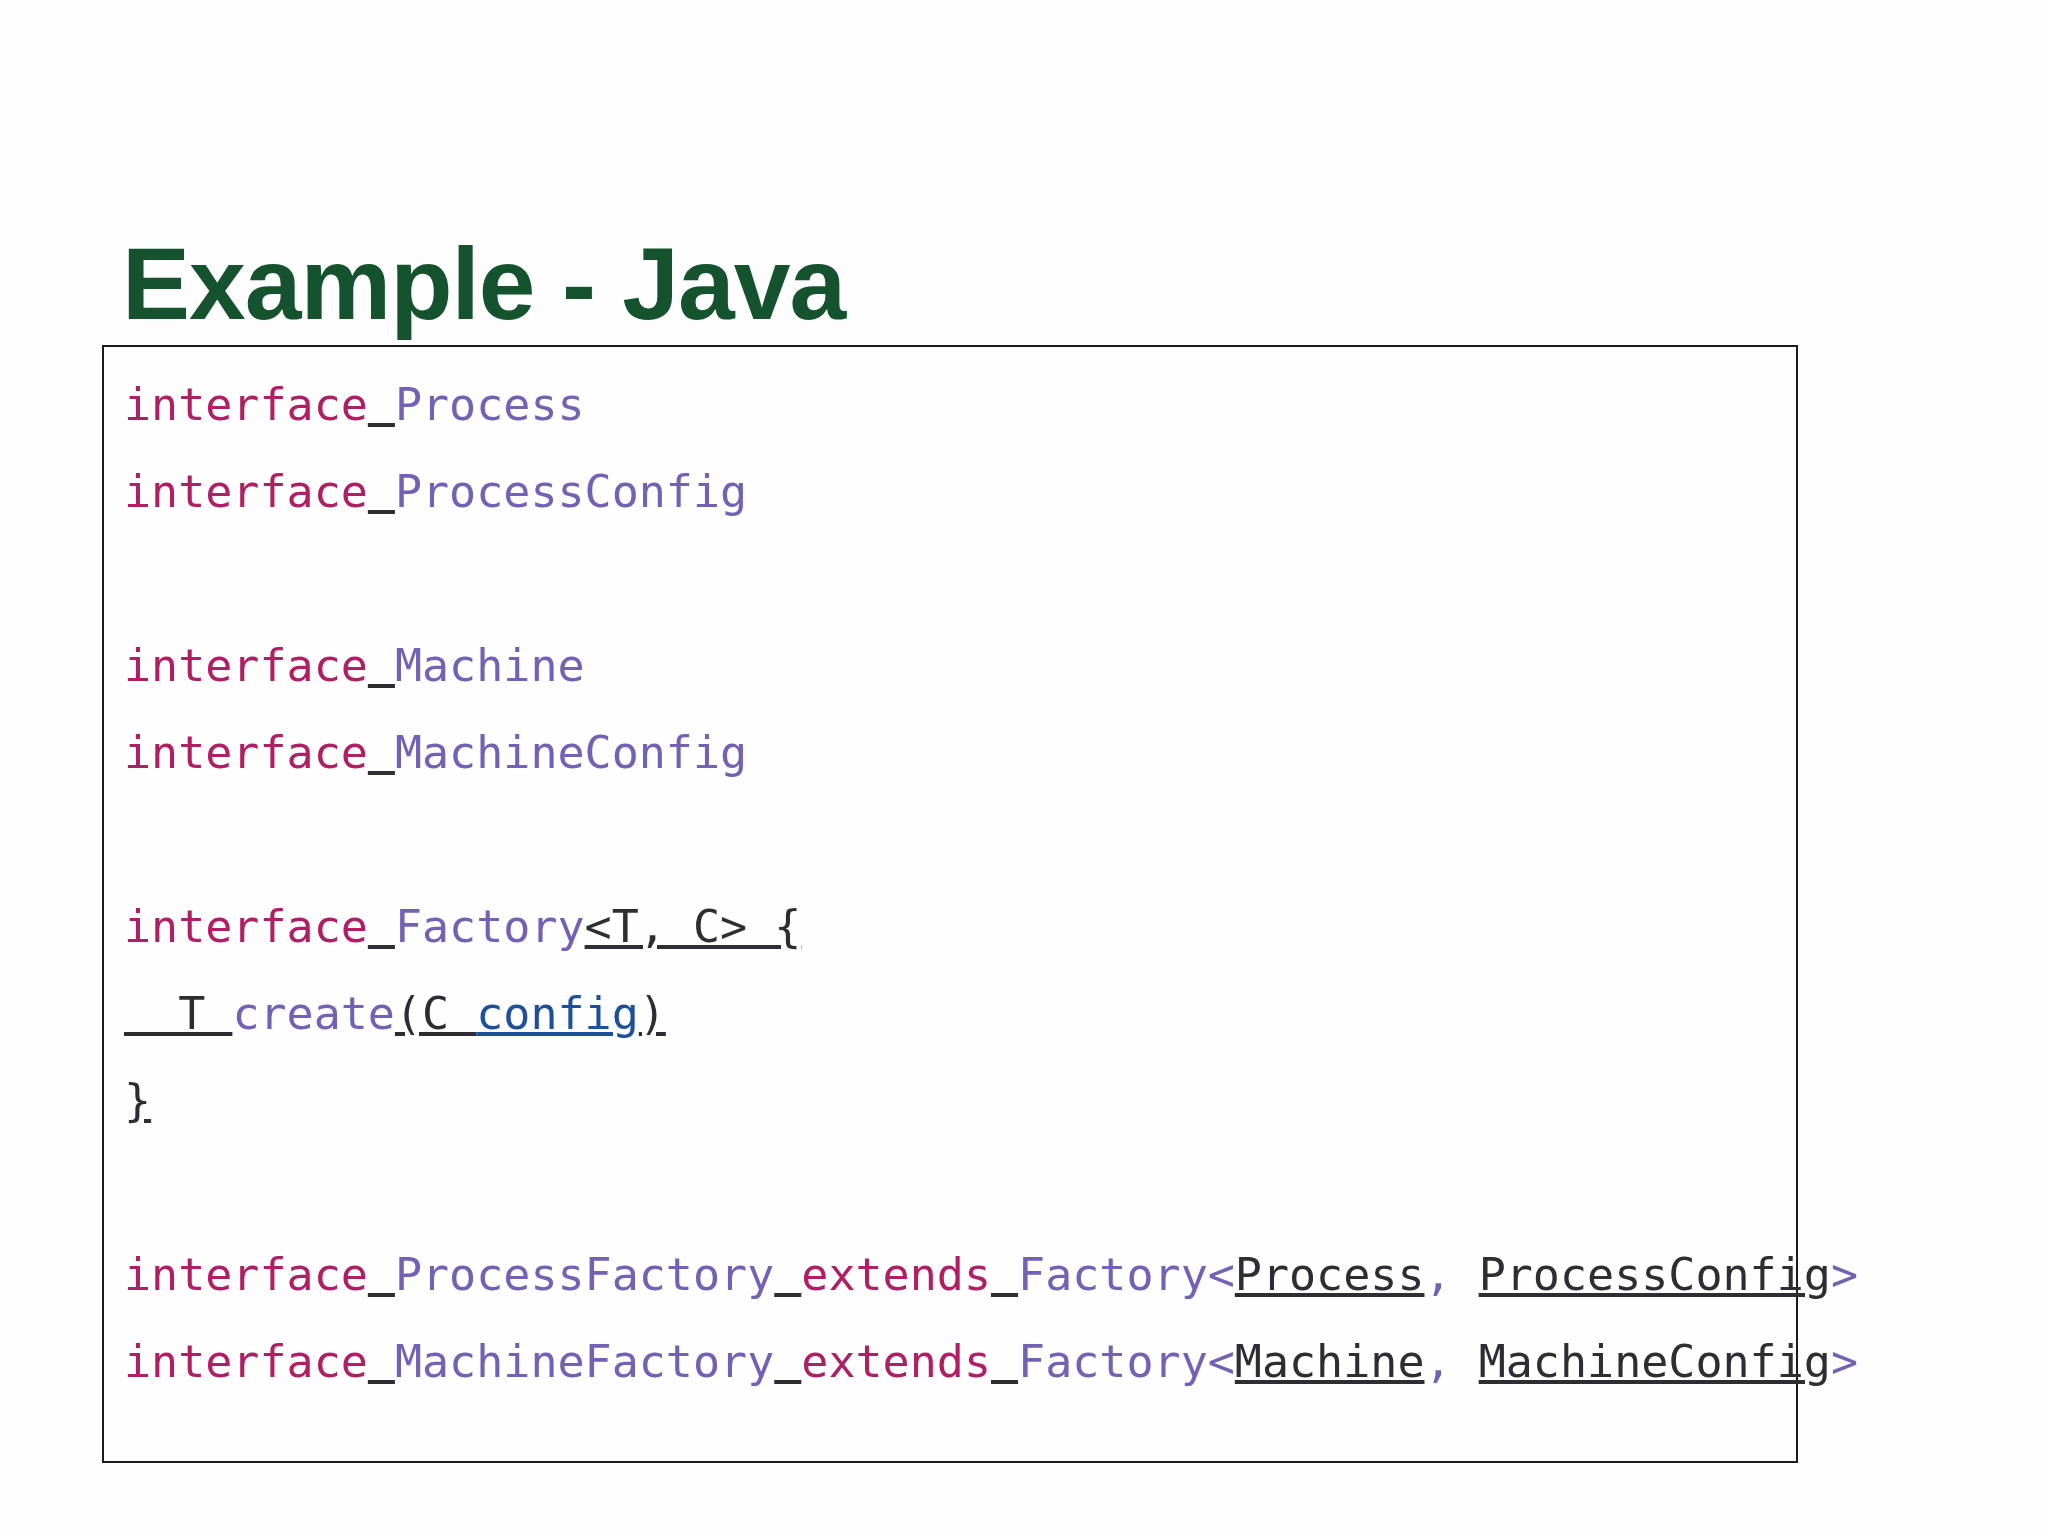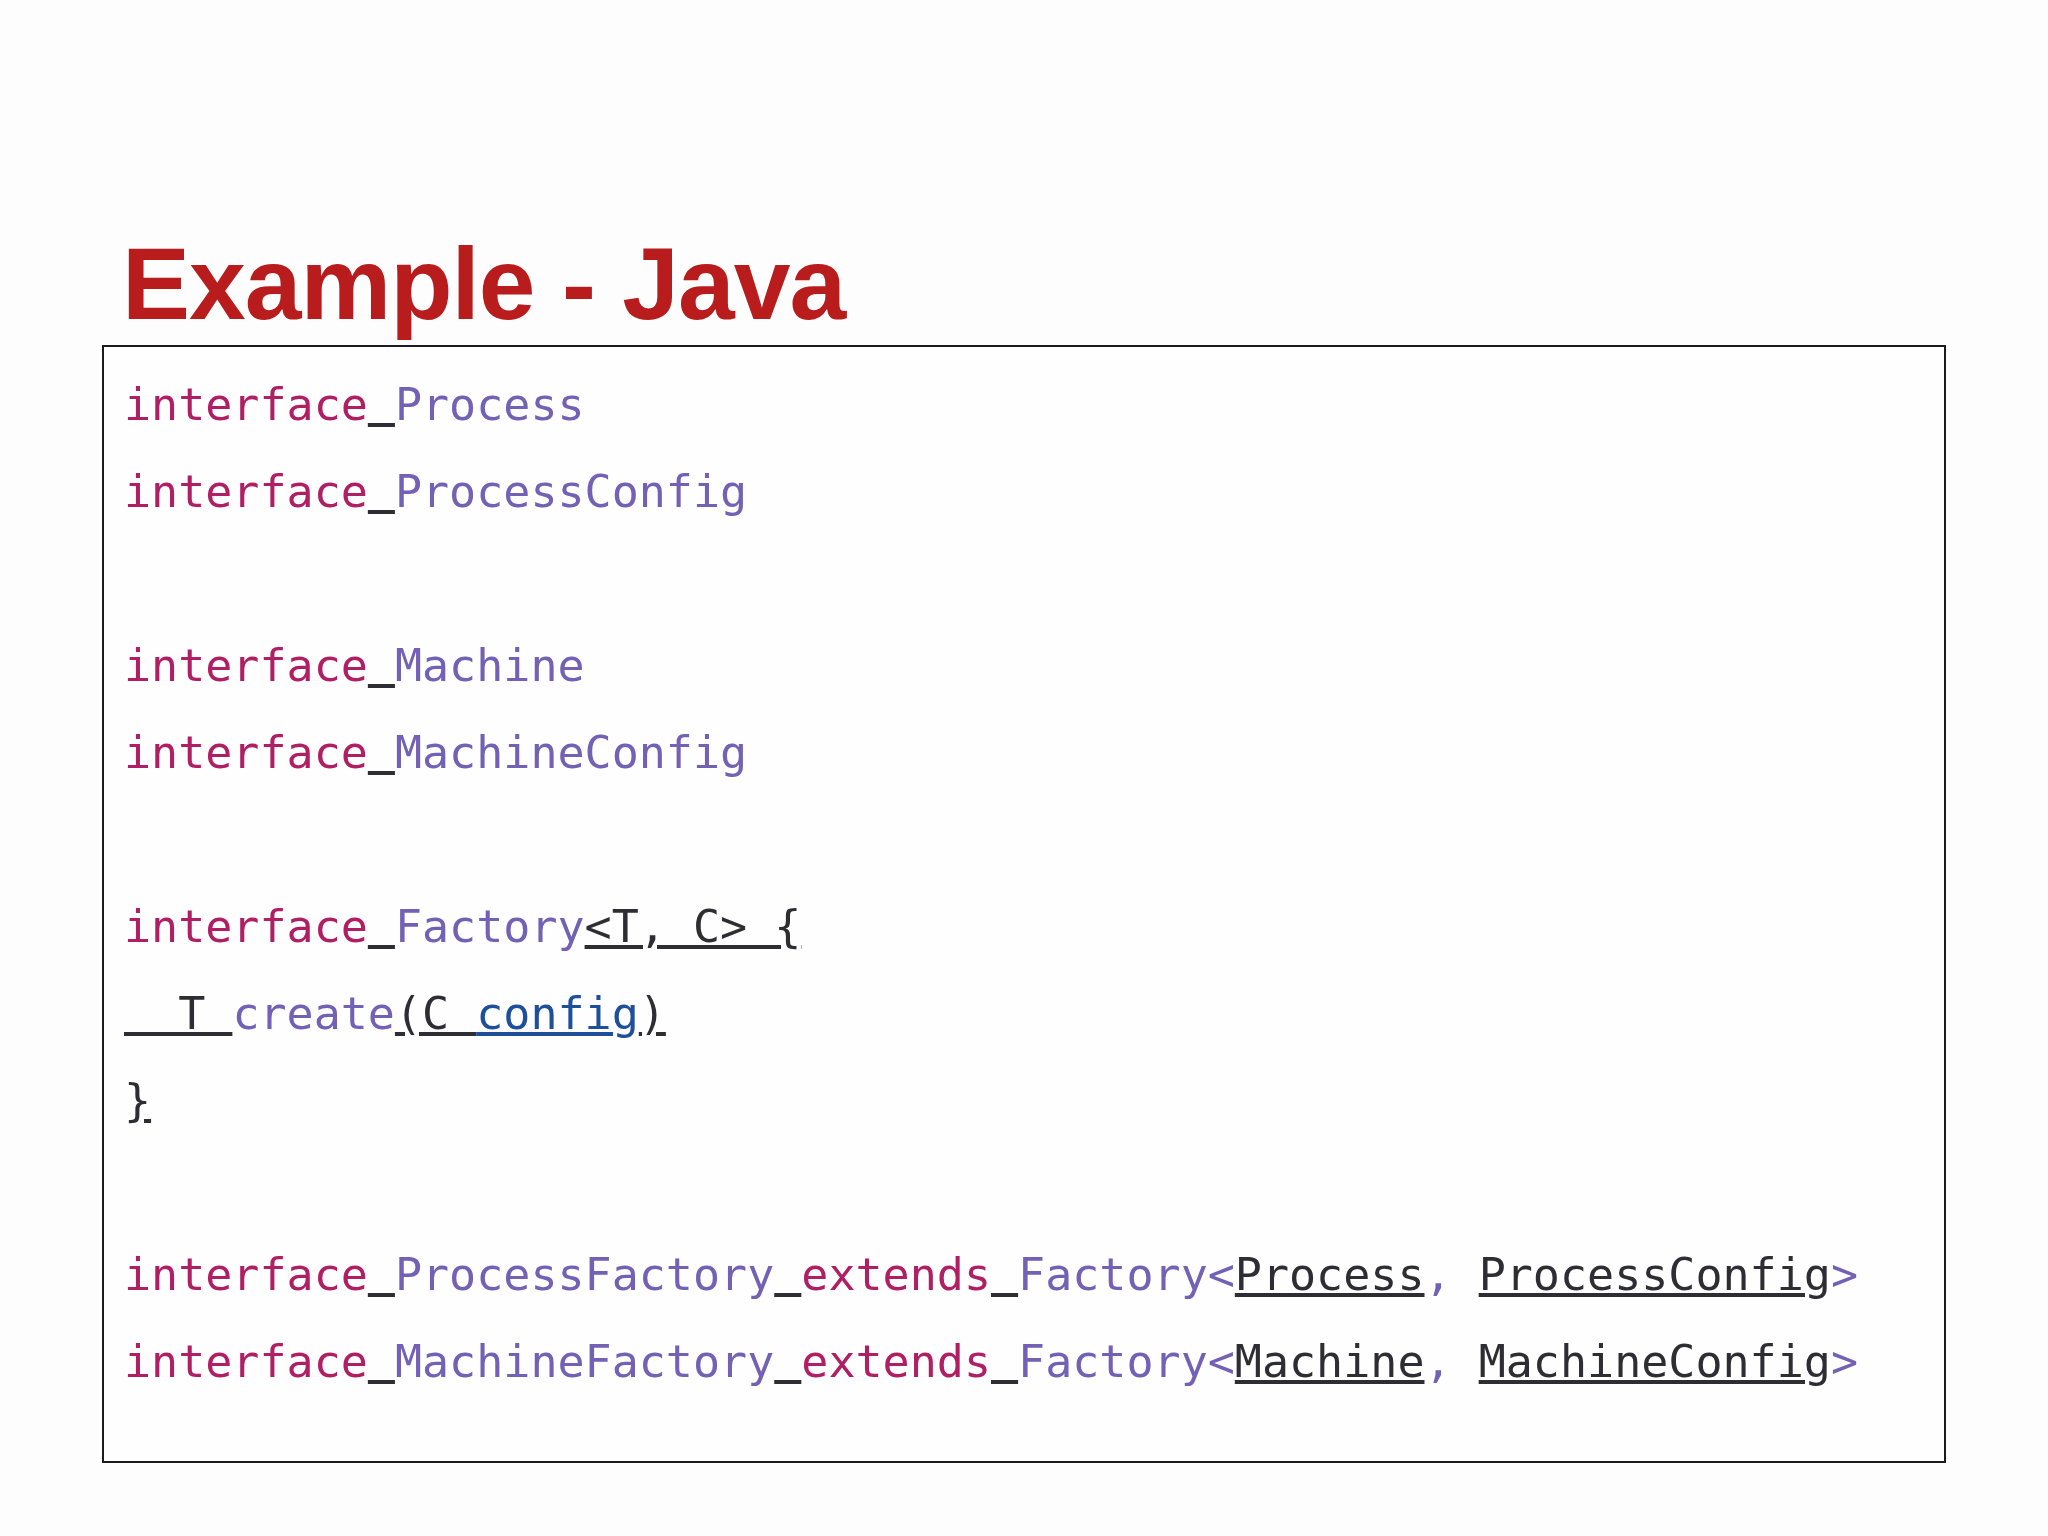--- a/index.html
+++ b/index.html
@@ -18,30 +18,30 @@
     position: absolute;
     inset: 0;
     background: #fdfdfd;
   }
   .slide-title {
     position: absolute;
     left: 122px;
     top: 160px;
     font-size: 102px;
     font-weight: 700;
-    color: #b91c1c;
+    color: #14532d;
     letter-spacing: -1px;
     line-height: 1.1;
     white-space: nowrap;
   }
   .code-box {
     position: absolute;
     left: 102px;
     top: 345px;
-    width: 1844px;
+    width: 1696px;
     height: 1118px;
     box-sizing: border-box;
     border: 2px solid var(--border, #1c1c1e);
     background: #fefefe;
   }
   .code-block {
     padding: 14px 20px;
     font-family: "DejaVu Sans Mono", monospace;
     font-size: 45px;
     color: var(--plain, #2e2d33);

